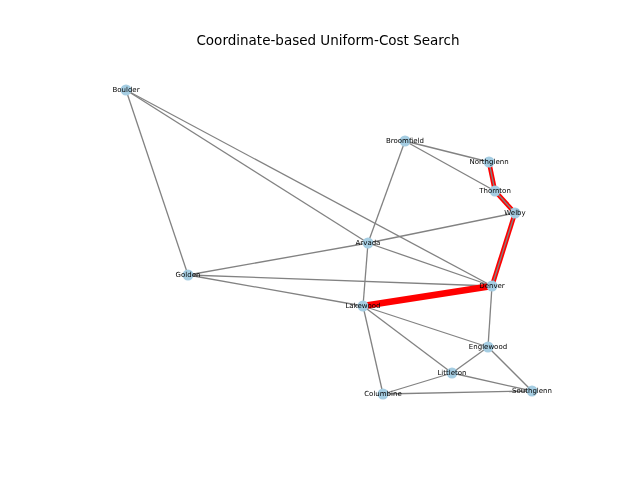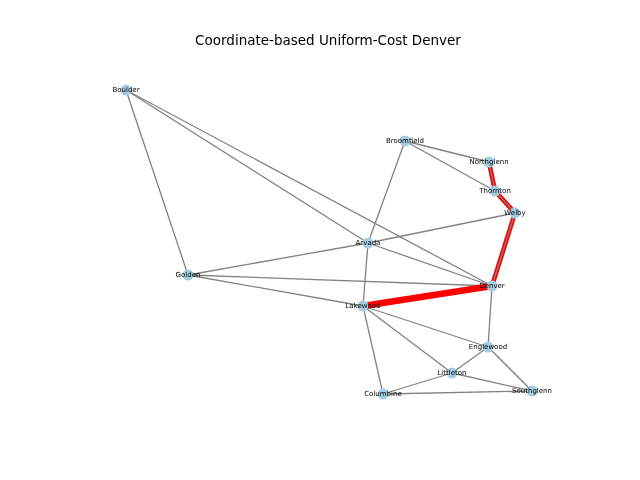--- a/index.html
+++ b/index.html
@@ -33,21 +33,21 @@
   svg.graph text {
     font-family: "DejaVu Sans", "Liberation Sans", sans-serif;
     font-size: 7px;
     fill: #000000;
   }
 </style>
 </head>
 <body>
 
 <div class="figure">
-  <div class="plot-title">Coordinate-based Uniform-Cost Denver</div>
+  <div class="plot-title">Coordinate-based Uniform-Cost Search</div>
   <svg class="graph" width="640" height="480" viewBox="0 0 640 480">
       <line x1="489" y1="162" x2="495" y2="191" stroke="#ff0000" stroke-width="4.6"></line>
       <line x1="495" y1="191" x2="515" y2="213" stroke="#ff0000" stroke-width="4.6"></line>
       <line x1="515" y1="213" x2="492" y2="286" stroke="#ff0000" stroke-width="4.6"></line>
       <line x1="126" y1="90" x2="188" y2="275" stroke="#828282" stroke-width="1.3"></line>
       <line x1="126" y1="90" x2="368" y2="243" stroke="#828282" stroke-width="1.3"></line>
       <line x1="126" y1="90" x2="492" y2="286" stroke="#828282" stroke-width="1.3"></line>
       <line x1="405" y1="141" x2="368" y2="243" stroke="#828282" stroke-width="1.3"></line>
       <line x1="405" y1="141" x2="489" y2="162" stroke="#828282" stroke-width="1.3"></line>
       <line x1="405" y1="141" x2="495" y2="191" stroke="#828282" stroke-width="1.3"></line>

